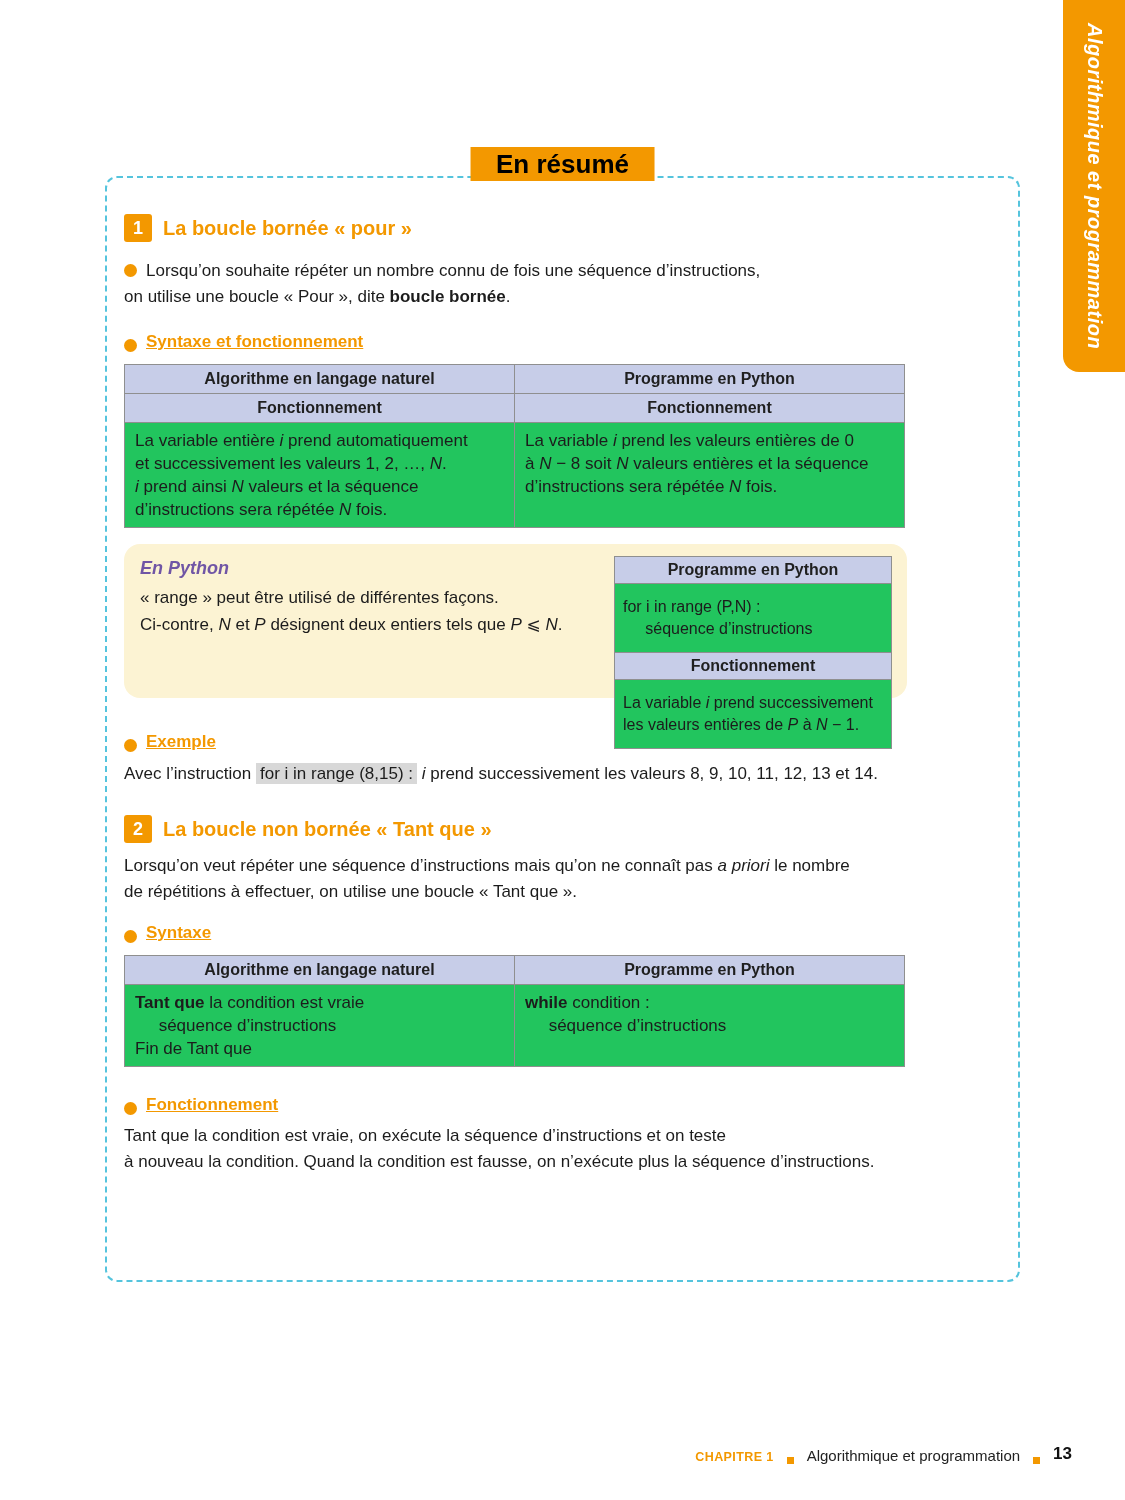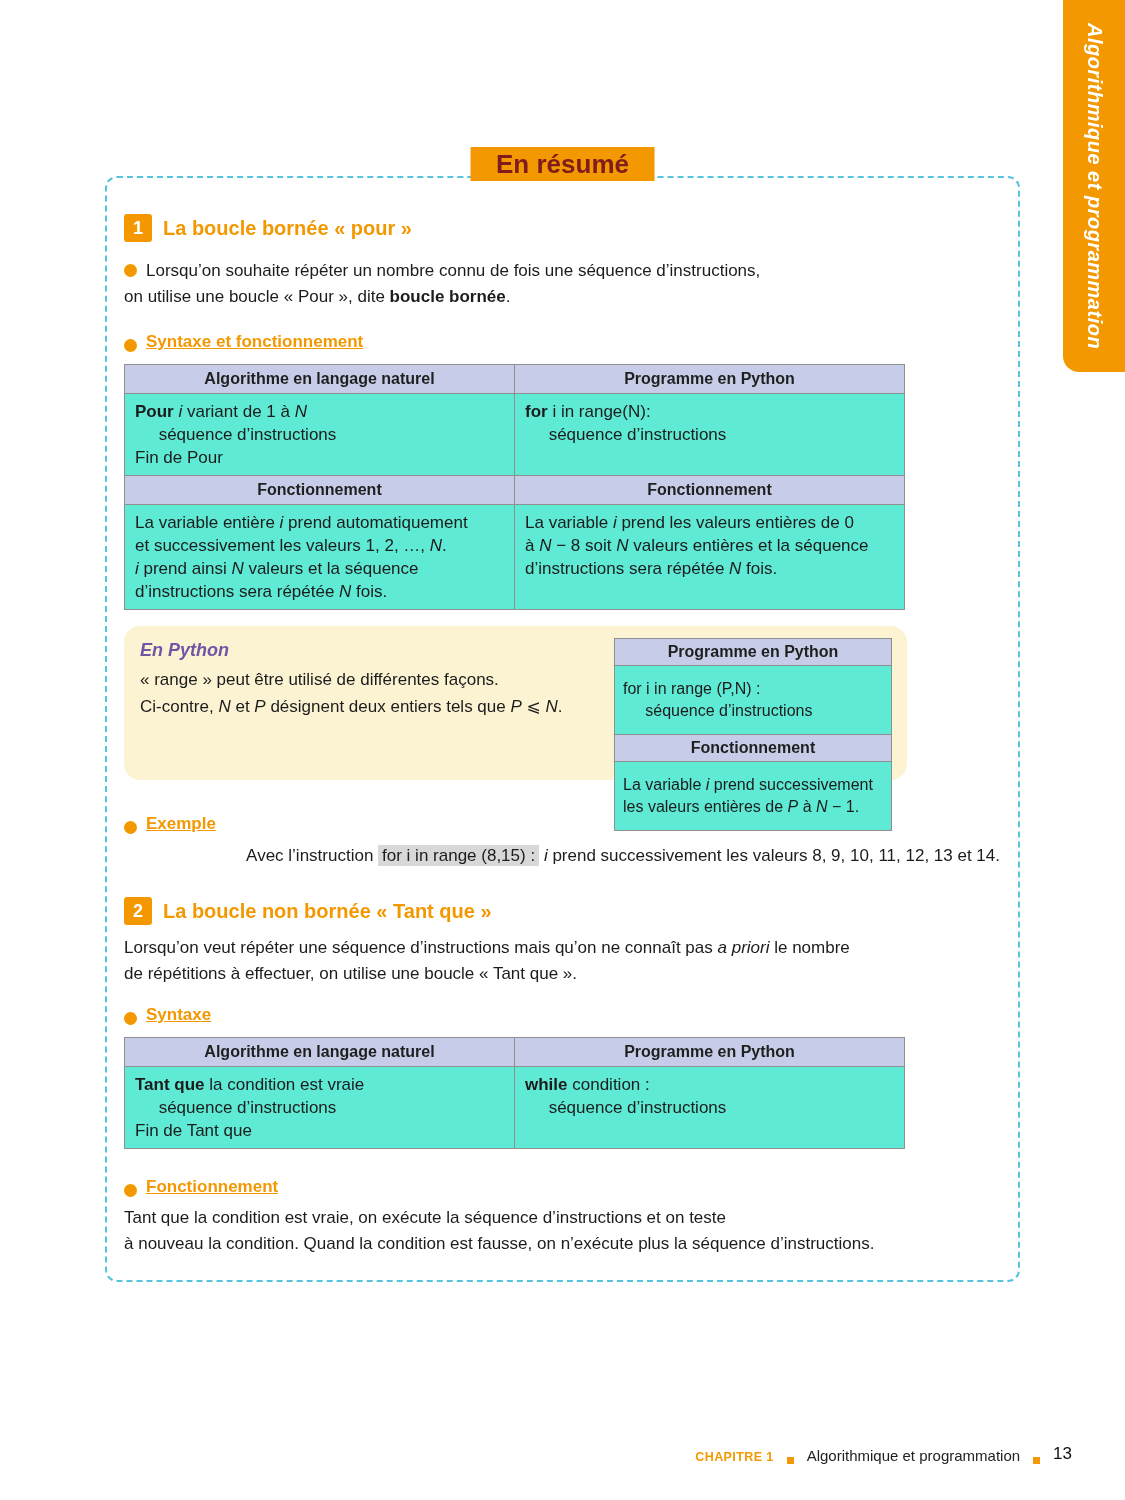--- a/index.html
+++ b/index.html
@@ -23,40 +23,40 @@
     background:var(--orange);border-radius:0 0 0 16px;
     display:flex;align-items:center;justify-content:center;
   }
   .side-tab-label{
     writing-mode:vertical-rl;color:#fff;font-weight:bold;font-style:italic;
     font-size:20px;letter-spacing:0.5px;white-space:nowrap;
   }
   
   .banner{
     position:absolute;top:147px;left:50%;transform:translateX(-50%);
-    background:var(--orange);color:#7f1d1d;font-weight:bold;font-size:26px;
+    background:var(--orange);color:#000000;font-weight:bold;font-size:26px;
     line-height:28px;padding:3px 26px;z-index:2;
   }
   
   .content-box{
     position:absolute;left:105px;top:176px;width:915px;height:1106px;
     border:2px dashed var(--dashed);border-radius:12px;box-sizing:border-box;
     padding:36px 18px 0 17px;
   }
   .sec-heading{display:flex;align-items:center;gap:11px;margin:0;}
   .sec-num{
     width:28px;height:28px;background:var(--orange);color:#fff;font-weight:bold;
     font-size:18px;display:flex;align-items:center;justify-content:center;border-radius:3px;flex:none;
   }
   .sec-title{color:var(--orange);font-weight:bold;font-size:20px;}
   .dot{display:inline-block;width:13px;height:13px;border-radius:50%;background:var(--orange);margin-right:9px;flex:none;}
   .bullet-para .dot{vertical-align:-1px;}
   .sub-heading{display:flex;align-items:flex-end;margin:22px 0 0 0;font-size:17px;font-weight:bold;color:var(--orange);text-decoration:underline;}
   .para{font-size:17px;line-height:26px;margin:16px 0 0 0;white-space:pre-wrap;}
-  .tbl{border-collapse:collapse;margin-top:12px;table-layout:fixed;background:#5eead4;}
+  .tbl{border-collapse:collapse;margin-top:12px;table-layout:fixed;background:#22c55e;}
   .main-tbl{width:780px;}
   .tbl th{
     background:var(--lavender);border:1px solid var(--border);font-size:16px;
     font-weight:bold;color:#1F1F1F;padding:5px 6px;text-align:center;
   }
   .tbl td{
     border:1px solid var(--border);font-size:17px;padding:6px 10px;
     vertical-align:top;white-space:pre-wrap;line-height:23px;text-align:left;
   }
   .python-box{
@@ -68,21 +68,21 @@
   .box-tbl{position:absolute;left:490px;top:12px;width:278px;margin-top:0;}
   .box-tbl th{padding:4px 6px;}
   .box-tbl td{padding:12px 8px;line-height:22px;font-size:16px;}
   .b{font-weight:bold;}
   .it{font-style:italic;}
   .hl{background:var(--code_bg);padding:1px 4px;}
   .footer{position:absolute;right:53px;bottom:36px;display:flex;align-items:flex-end;gap:13px;}
   .footer-chap{color:var(--orange);font-weight:bold;font-size:12.5px;letter-spacing:0.4px;}
   .footer-sq{width:7px;height:7px;background:var(--orange);display:inline-block;flex:none;}
   .footer-title{font-size:15px;color:#222;}
-  .footer-page{font-weight:normal;font-size:17px;color:#111;}
+  .footer-page{font-weight:bold;font-size:17px;color:#111;}
 </style>
 </head>
 <body>
 
 <div class="page">
 
   <div class="side-tab">
     <span class="side-tab-label">Algorithmique et programmation</span>
   </div>
 
@@ -105,27 +105,20 @@
 
     <table class="tbl main-tbl">
       <colgroup>
           <col style="width:390px">
           <col style="width:390px">
         </colgroup>
       <tbody>
           <tr>
         <th>Algorithme en langage naturel</th>
         <th>Programme en Python</th>
-      </tr>
-      <tr>
-        <td><span class="b">Pour</span><span> </span><span class="it">i</span><span> variant de 1 à </span><span class="it">N</span><span>
-     séquence d’instructions
-Fin de Pour</span></td>
-        <td><span class="b">for</span><span> i in range(N):
-     séquence d’instructions</span></td>
       </tr>
       <tr>
         <th>Fonctionnement</th>
         <th>Fonctionnement</th>
       </tr>
       <tr>
         <td><span>La variable entière </span><span class="it">i</span><span> prend automatiquement
 et successivement les valeurs 1, 2, …, </span><span class="it">N</span><span>.
 </span><span class="it">i</span><span> prend ainsi </span><span class="it">N</span><span> valeurs et la séquence
 d’instructions sera répétée </span><span class="it">N</span><span> fois.</span></td>
@@ -158,21 +151,21 @@
         </tr>
       </tbody>
         </table>
     </div>
 
     <h3 class="sub-heading" style="margin-top:34px;">
       <span class="dot"></span>
       <span>Exemple</span>
     </h3>
 
-    <p class="para" style="margin-top:9px;text-align:right;"><span>Avec l’instruction </span><span class="hl">for i in range (8,15) :</span><span> </span><span class="it">i</span><span> prend successivement les valeurs 8, 9, 10, 11, 12, 13 et 14.</span></p>
+    <p class="para" style="margin-top:9px;"><span>Avec l’instruction </span><span class="hl">for i in range (8,15) :</span><span> </span><span class="it">i</span><span> prend successivement les valeurs 8, 9, 10, 11, 12, 13 et 14.</span></p>
 
     <div class="sec-heading" style="margin-top:28px;">
       <span class="sec-num">2</span>
       <span class="sec-title">La boucle non bornée « Tant que »</span>
     </div>
 
     <p class="para" style="margin-top:10px;"><span>Lorsqu’on veut répéter une séquence d’instructions mais qu’on ne connaît pas </span><span class="it">a priori</span><span> le nombre
 de répétitions à effectuer, on utilise une boucle « Tant que ».</span></p>
 
     <h3 class="sub-heading" style="margin-top:18px;">

